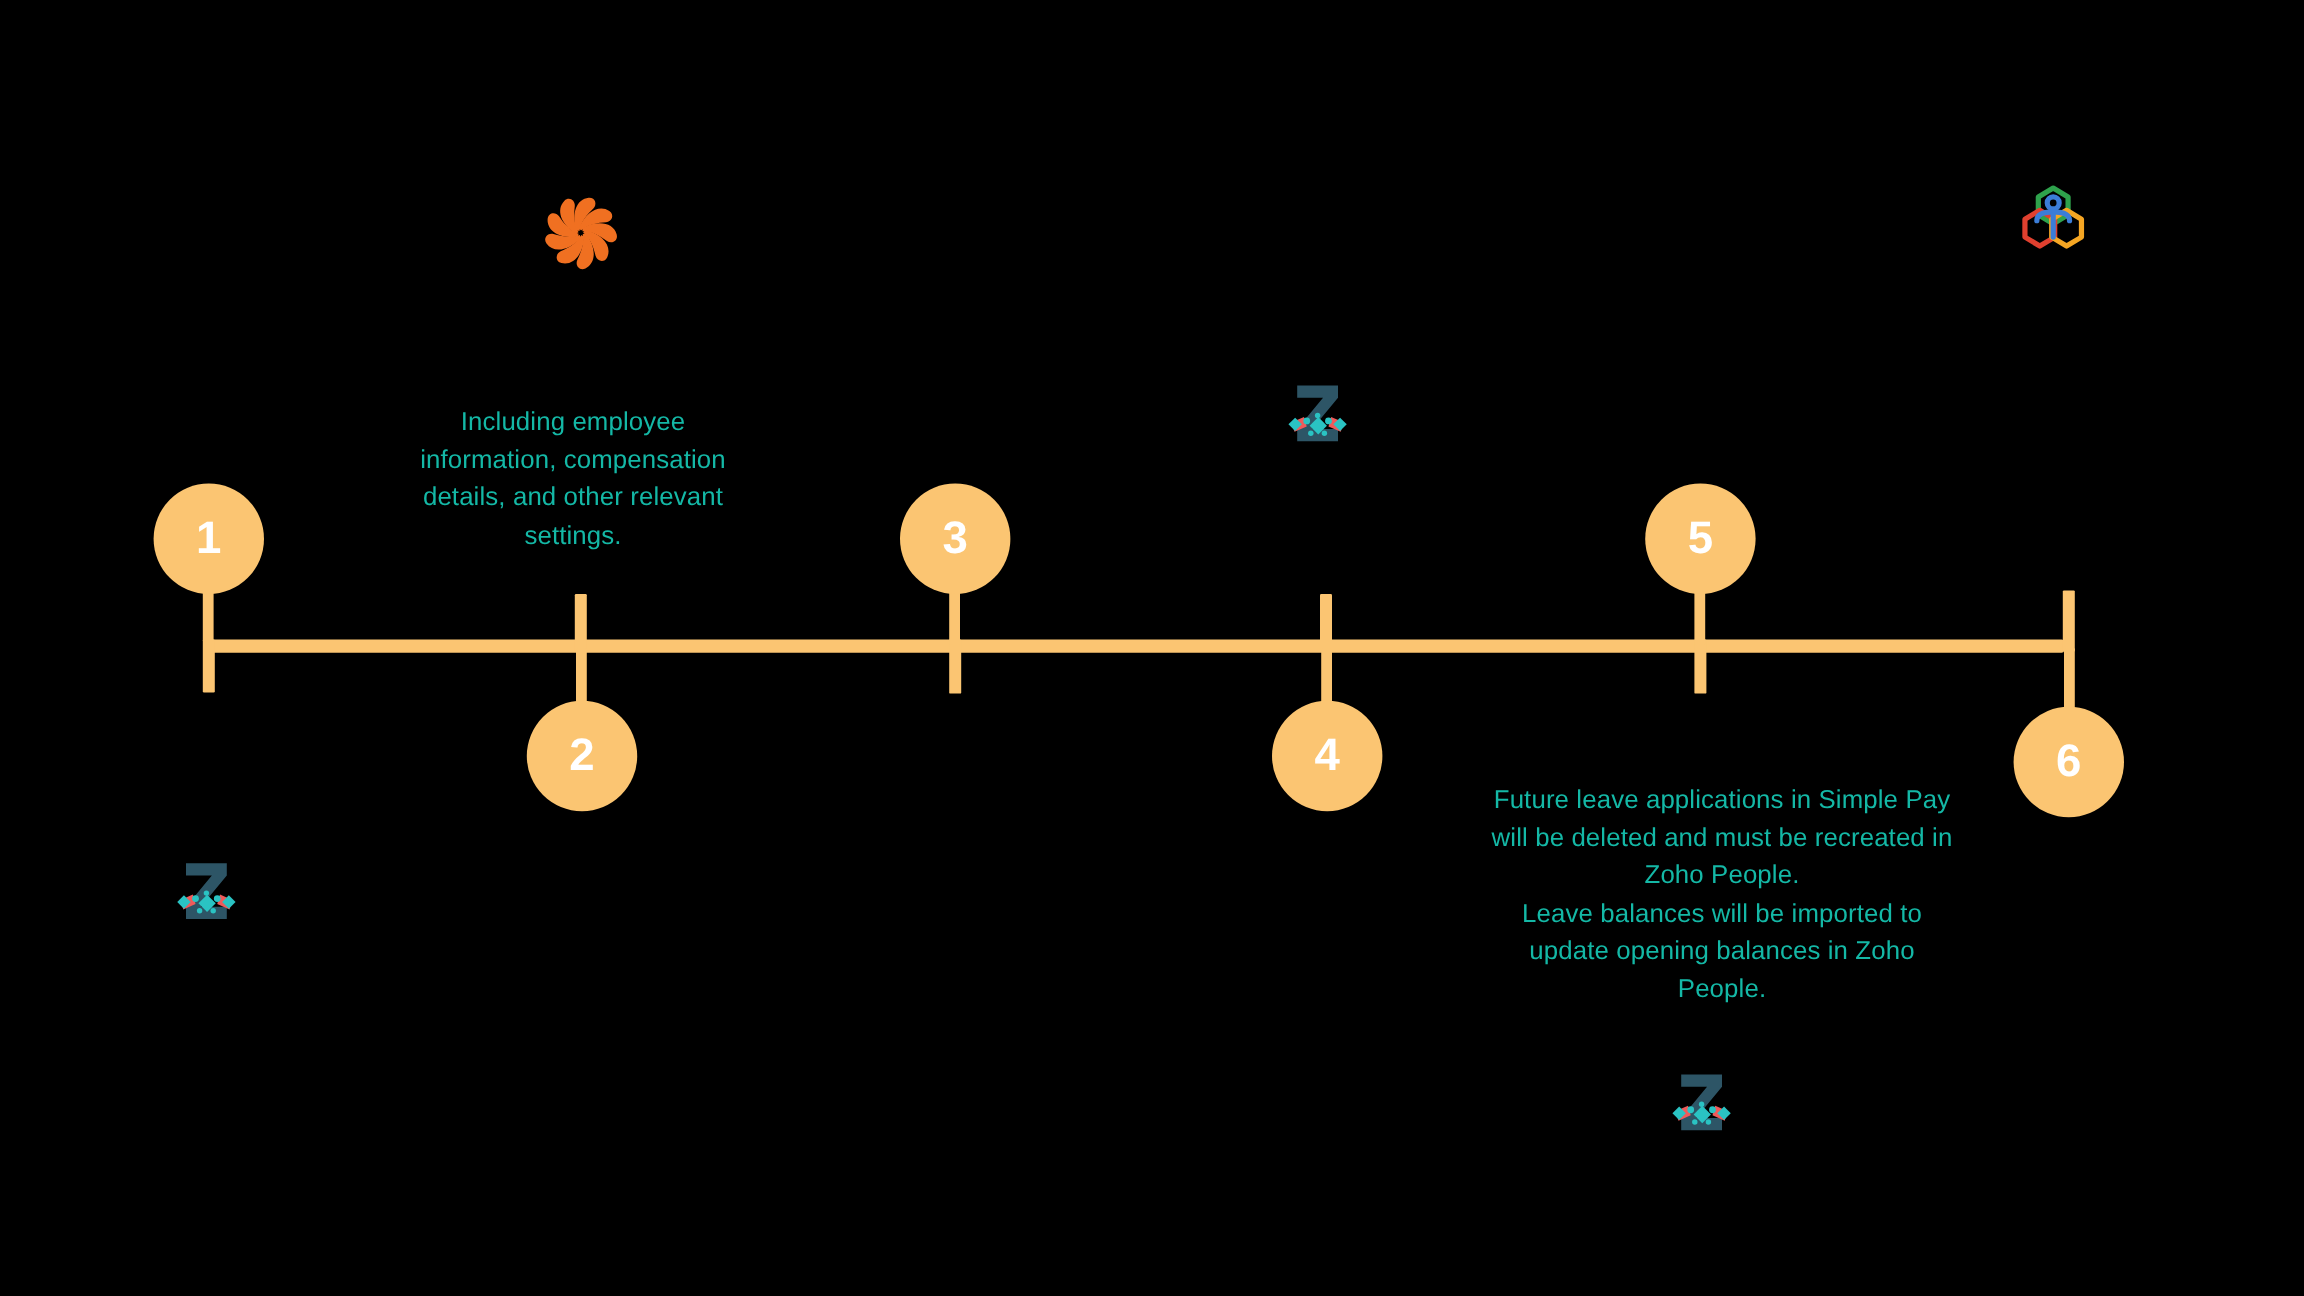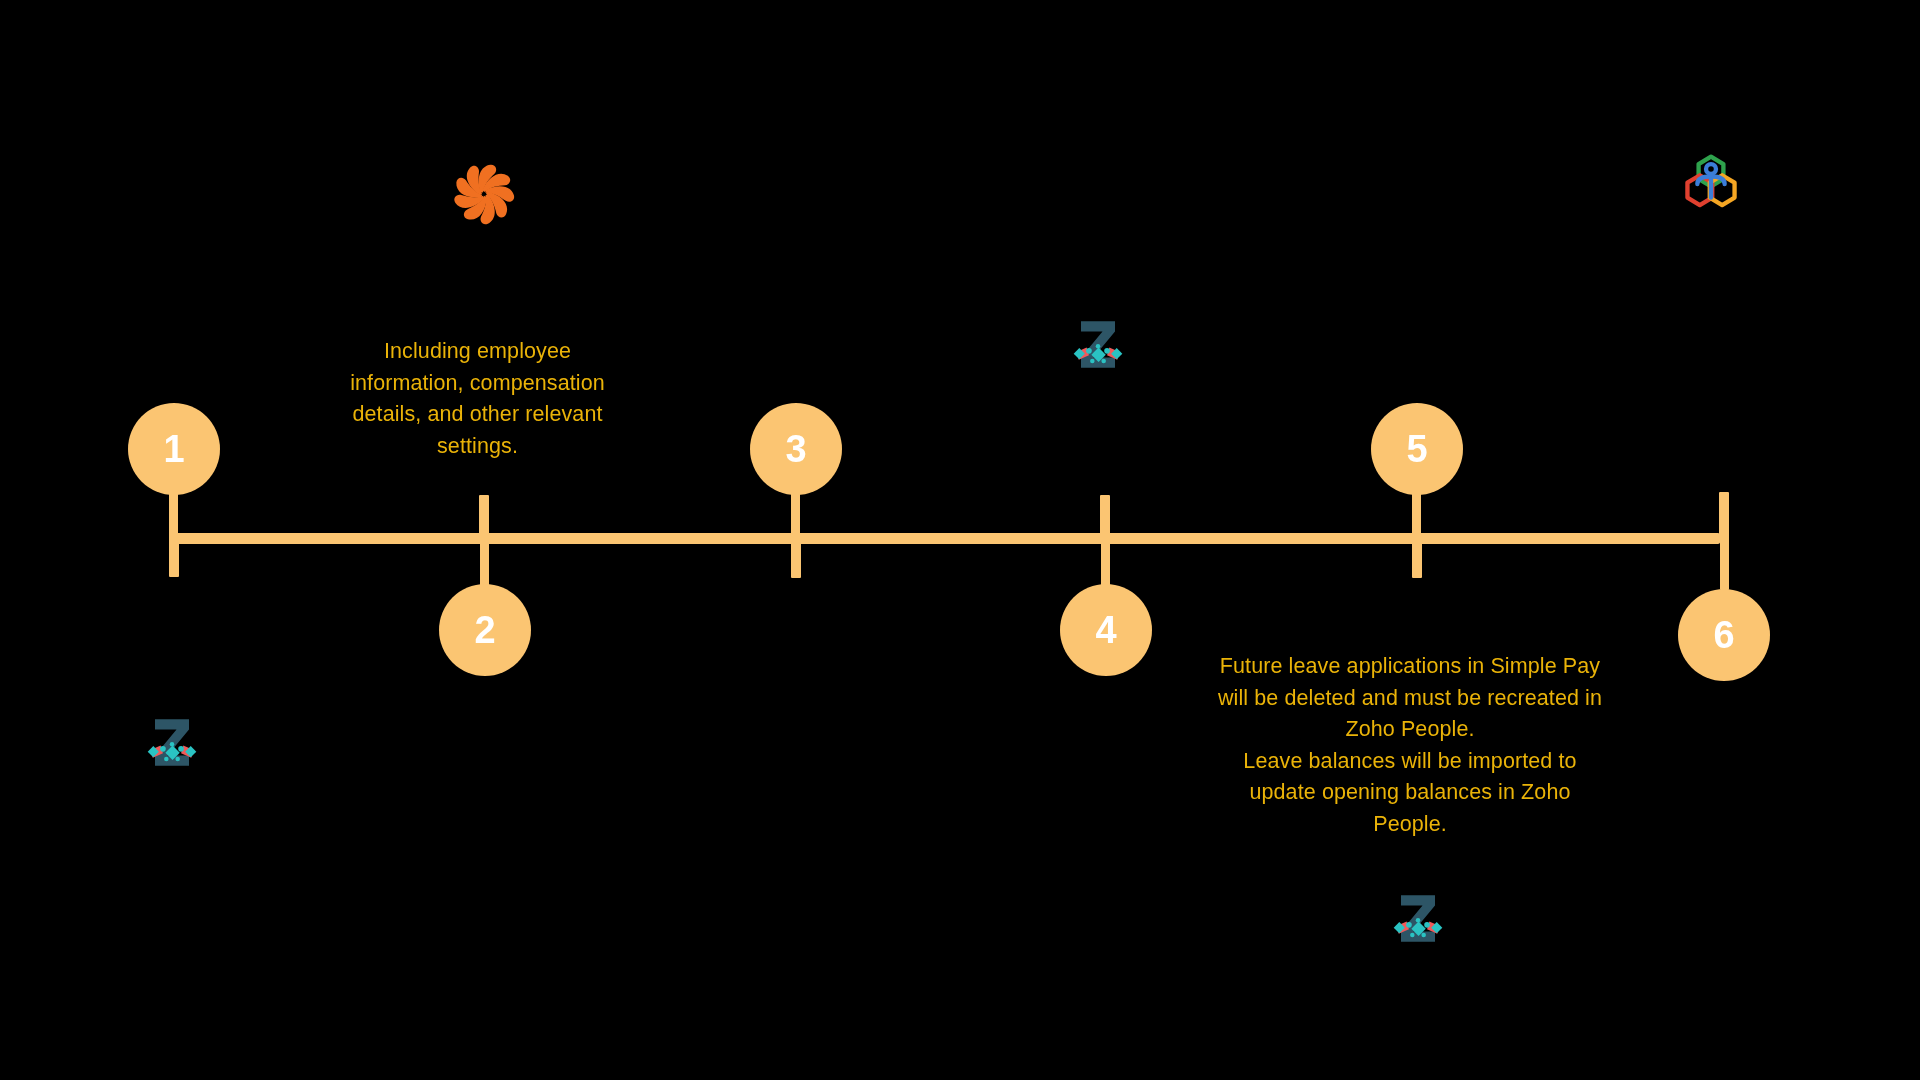--- a/index.html
+++ b/index.html
@@ -54,21 +54,21 @@
     justify-content: center;
     color: #FFFFFF;
     font-weight: 700;
     line-height: 1;
     user-select: none;
   }
 
   
   .caption {
     position: absolute;
-    color: #eab308;
+    color: #14b8a6;
     text-align: center;
     line-height: 1.47;
     letter-spacing: 0.1px;
     font-weight: 400;
   }
 
   
   .logo {
     position: absolute;
   }
@@ -114,21 +114,21 @@
   <div class="node" style="left:1371px; top:403px; width:92px; height:92px; font-size:38px;">
     <span>5</span>
   </div>
 
   <div class="node" style="left:1678px; top:589px; width:92px; height:92px; font-size:38px;">
     <span>6</span>
   </div>
 
   <div class="caption" style="left:325px; top:336px; width:305px; font-size:21.5px;">Including employee information, compensation details, and other relevant settings.</div>
 
-  <div class="caption" style="left:1215px; top:651px; width:390px; font-size:21.5px; white-space:pre-line;">Future leave applications in Simple Pay will be deleted and must be recreated in Zoho People.
+  <div class="caption" style="left:1240px; top:651px; width:390px; font-size:21.5px; white-space:pre-line;">Future leave applications in Simple Pay will be deleted and must be recreated in Zoho People.
 Leave balances will be imported to update opening balances in Zoho People.</div>
 
   <div class="logo" style="left:450px; top:160px; width:68px; height:68px;">
     <svg width="68" height="68" viewBox="0 0 100 100" aria-label="SimplePay">
       <g fill="#F07021">
 
         <g transform="translate(50,50)">
           <g transform="rotate(0)">
             <path d="M2,-6 C22,-16 40,-12 44,2 C46,10 38,14 32,10 C24,4 14,-2 2,-2 Z"></path>
           </g>

